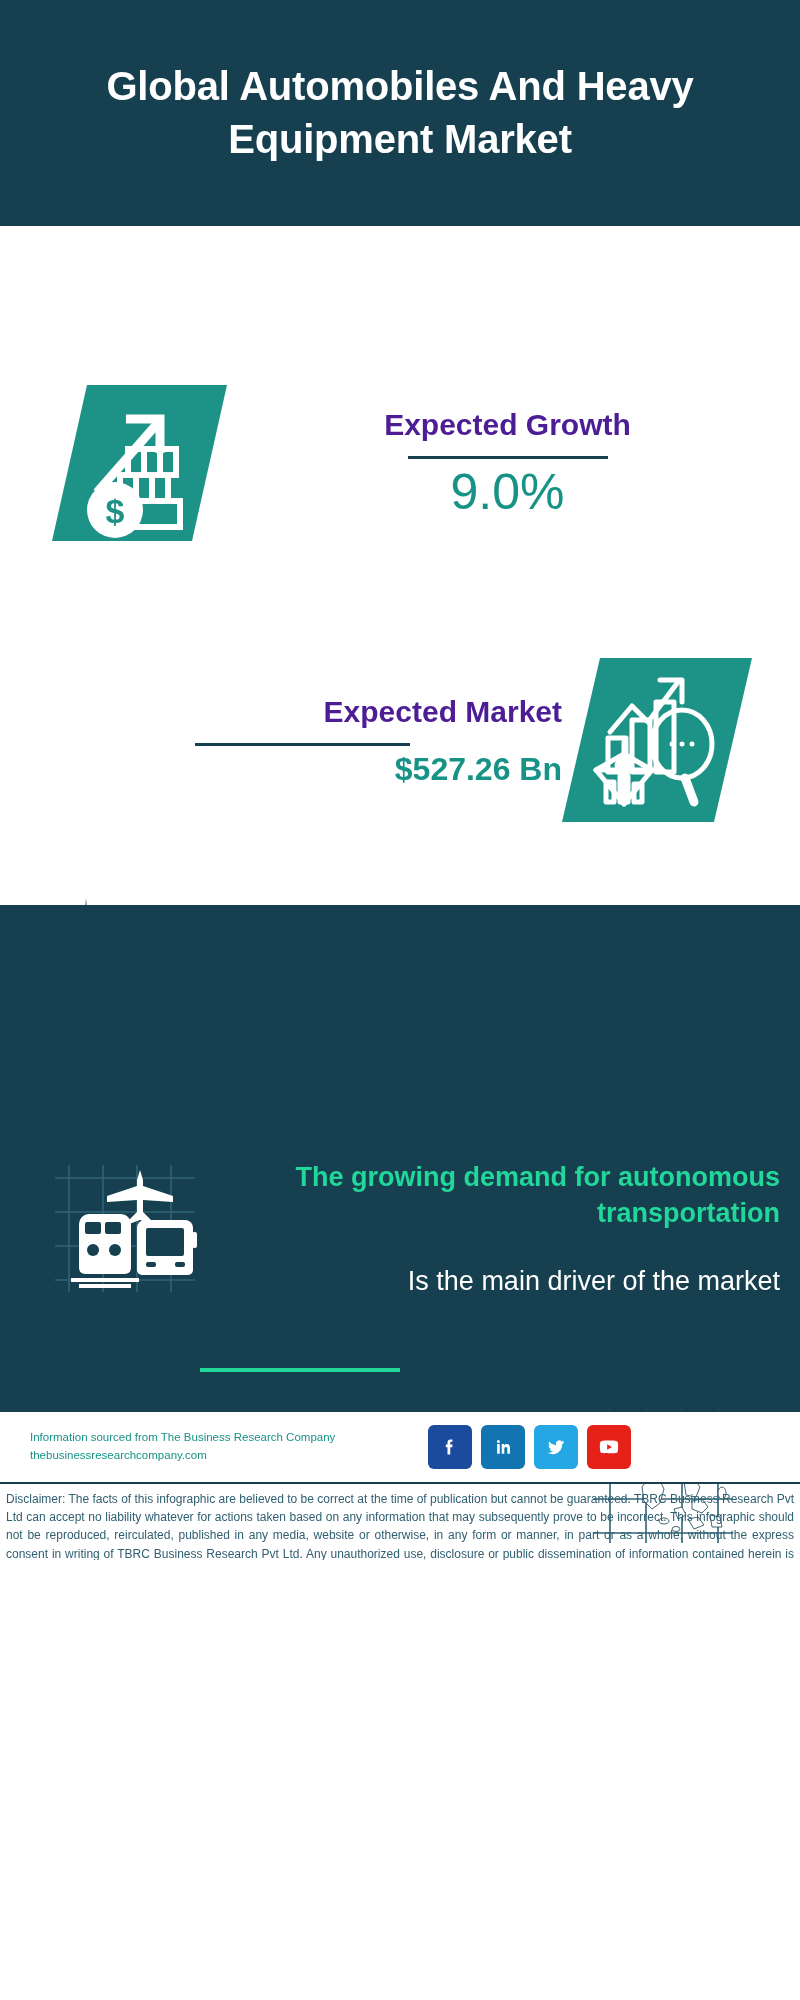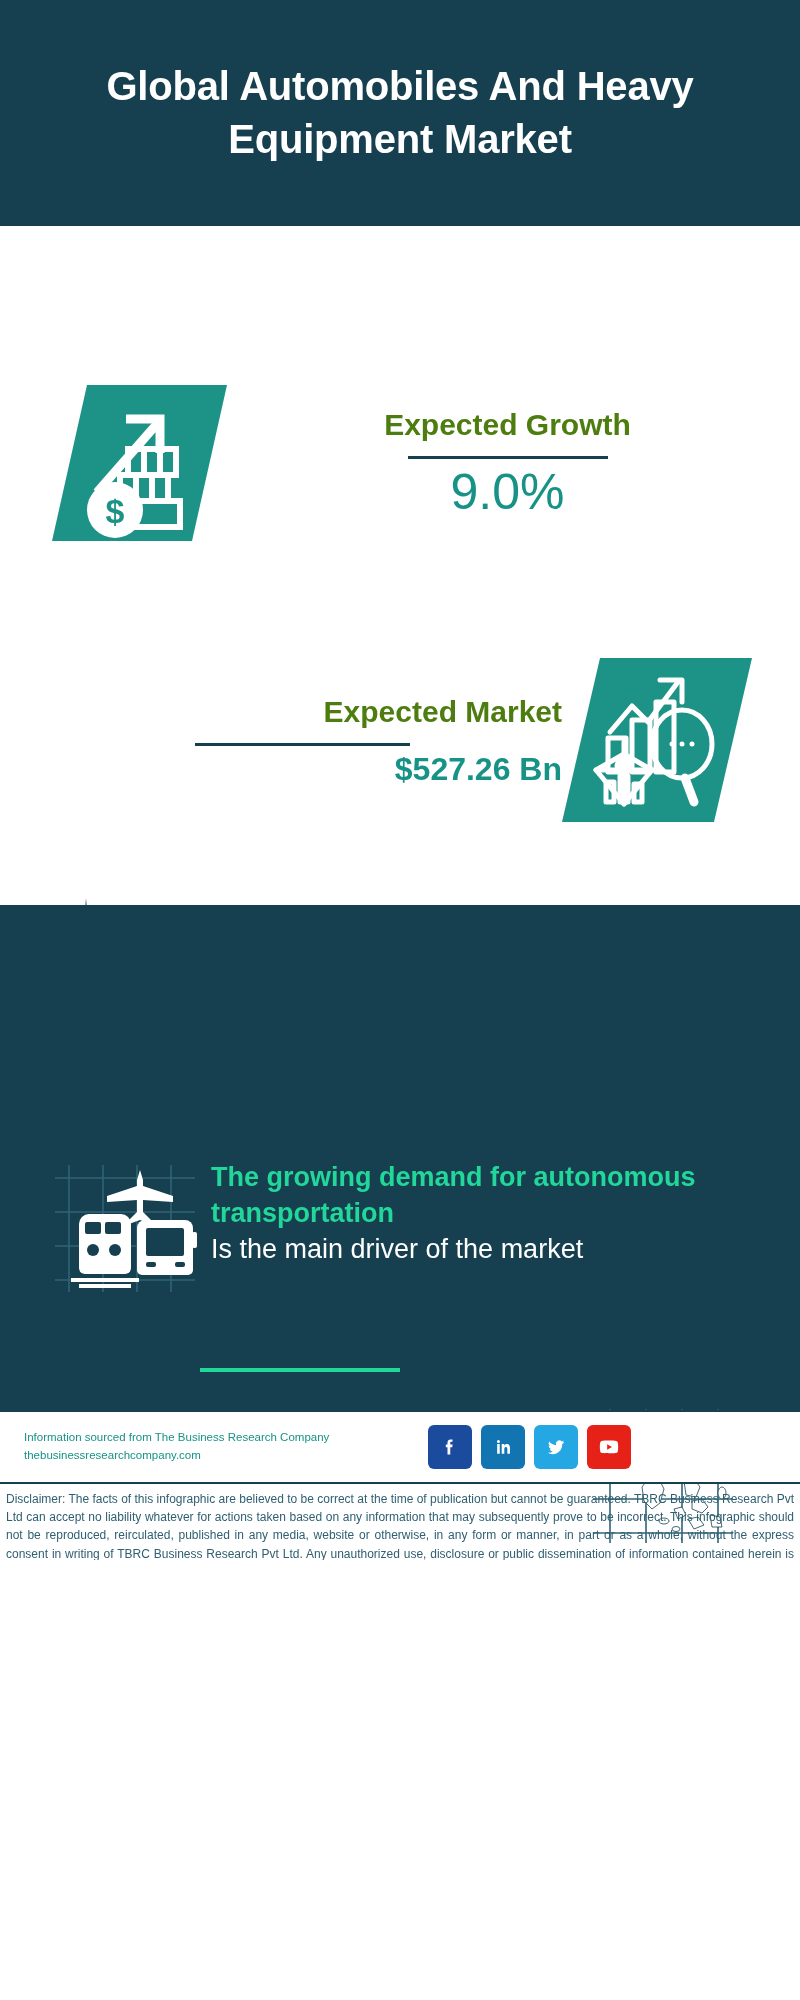--- a/index.html
+++ b/index.html
@@ -39,21 +39,21 @@
     position:absolute; left:0; top:368px; width:800px; height:190px;
     display:flex; align-items:center;
   }
   .row1-icon {
     width:175px; height:172px; margin-left:52px;
   }
   .row1-text {
     flex:1; text-align:center; padding-left:18px; padding-right:30px;
   }
   .label-dark {
-    color:#4d7c0f; font-size:30px; font-weight:bold; line-height:1.28;
+    color:#4c1d95; font-size:30px; font-weight:bold; line-height:1.28;
   }
   .rule-dark {
     width:200px; height:3px; background:#16404f; margin:12px auto 6px auto;
   }
   .value-teal {
     color:#179287; font-size:50px; font-weight:normal; line-height:1.1;
   }
 
   
   .row2 {
@@ -75,28 +75,29 @@
     background:#16404f;
   }
   .skyline-svg { position:absolute; left:0; top:0; width:800px; height:140px; }
 
   
   .driver-row {
     position:absolute; left:0; top:1175px; width:800px;
     display:flex; align-items:flex-start;
   }
   .driver-icon { width:160px; height:135px; margin-left:45px; flex:none; }
-  .driver-text { flex:1; text-align:left; padding-right:20px; padding-left:6px; }
+  .driver-text { flex:1; text-align:right; padding-right:20px; padding-left:6px; }
   .accent-green {
     color:#22d79a; font-size:27px; font-weight:bold; line-height:1.33;
     display:block;
   }
   .white-sub {
     color:#ffffff; font-size:27px; font-weight:normal; line-height:1.33;
     display:block;
+    margin-top:32px;
   }
 
   .divider-green {
     position:absolute; left:200px; top:1168px; width:200px; height:4px;
     background:#22d79a;
   }
 
   
   .region-row {
     position:absolute; left:0; top:1200px; width:800px;
@@ -107,21 +108,21 @@
   .region-sub { color:#ffffff; font-size:23px; line-height:1.35; }
   .region-map { width:150px; height:140px; margin-right:62px; flex:none; }
 
   
   .footer-band {
     position:absolute; left:0; top:1410px; width:800px; height:72px;
     background:#ffffff;
     border-top:2px solid #16404f;
     display:flex; align-items:center;
   }
-  .footer-left { padding-left:24px; width:420px; }
+  .footer-left { padding-left:30px; width:420px; }
   .footer-line {
     color:#179287; font-size:11.5px; line-height:1.55; font-weight:normal;
   }
   .footer-social {
     display:flex; gap:9px; align-items:center; margin-left:8px;
   }
   .soc {
     width:44px; height:44px; border-radius:6px;
     display:flex; align-items:center; justify-content:center;
     color:#fff; font-weight:bold;

